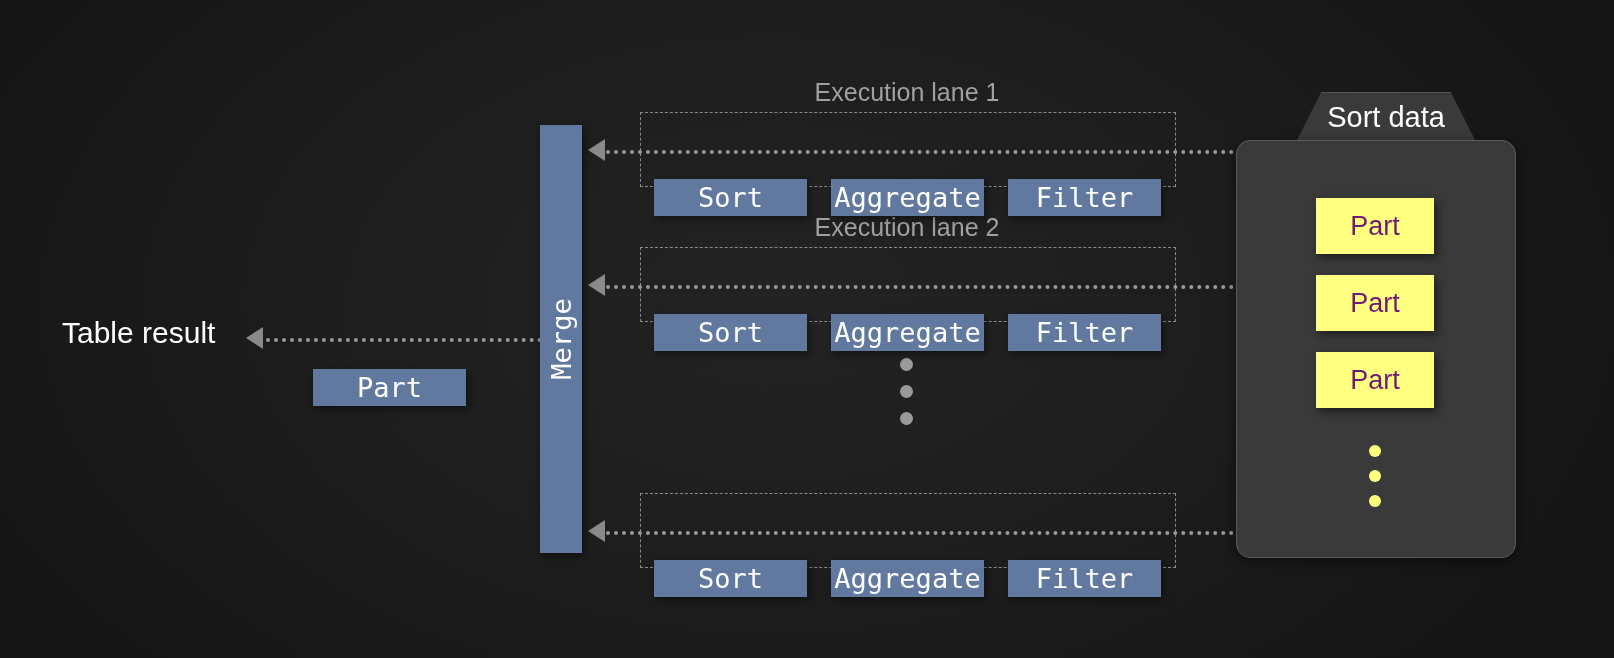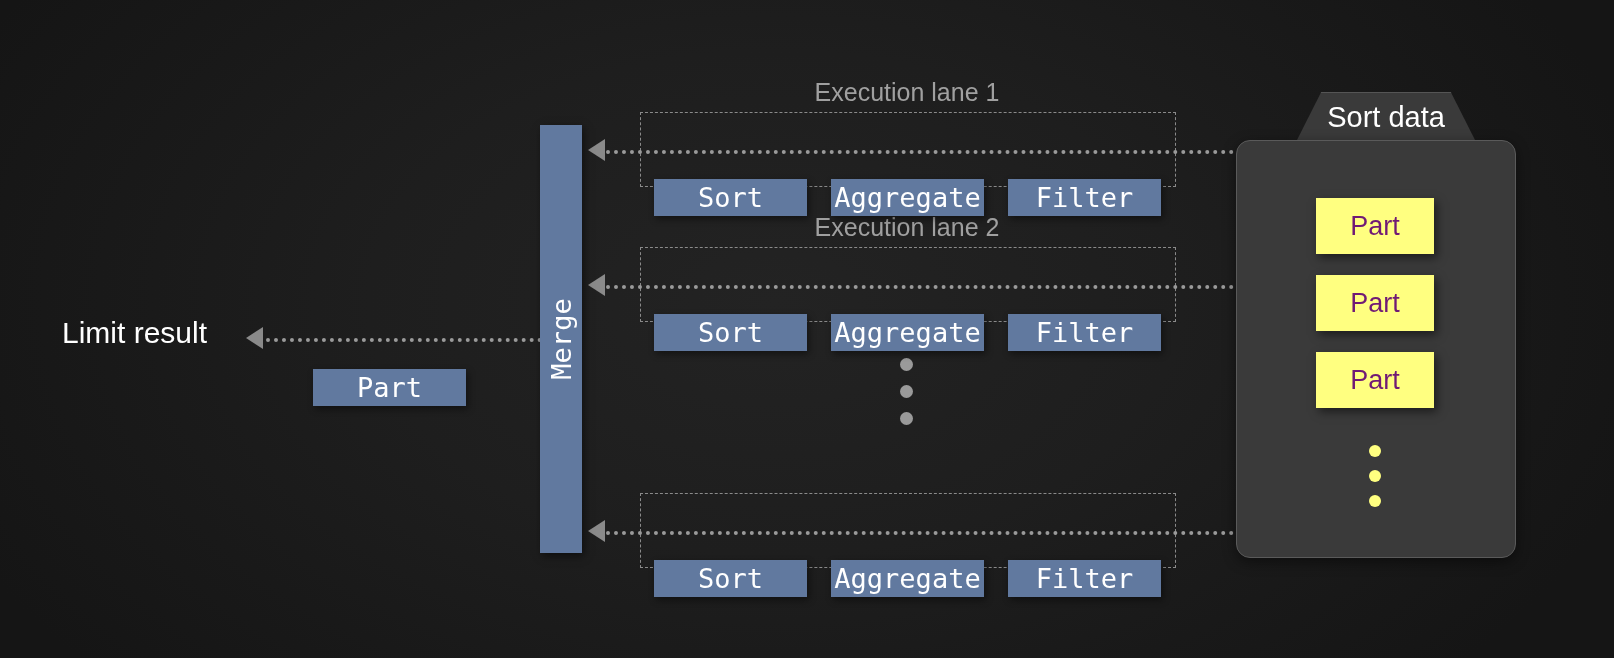--- a/index.html
+++ b/index.html
@@ -174,21 +174,21 @@
     font-family: "Liberation Sans", sans-serif;
     box-shadow: 3px 4px 9px rgba(0,0,0,0.5);
     z-index: 3;
   }
 </style>
 </head>
 <body>
 
 <div id="stage">
 
-  <div class="query-result">Limit result</div>
+  <div class="query-result">Table result</div>
 
   <div class="arrow-left" style="left:246px; top:327px;"></div>
 
   <div class="dotline" style="left:266px; top:338px; width:276px;"></div>
 
   <div class="op-box" style="left:313px; top:321px; width:153px; height:37px;">Part</div>
 
   <div class="merge-bar">
     <span class="merge-label">Merge</span>
   </div>

